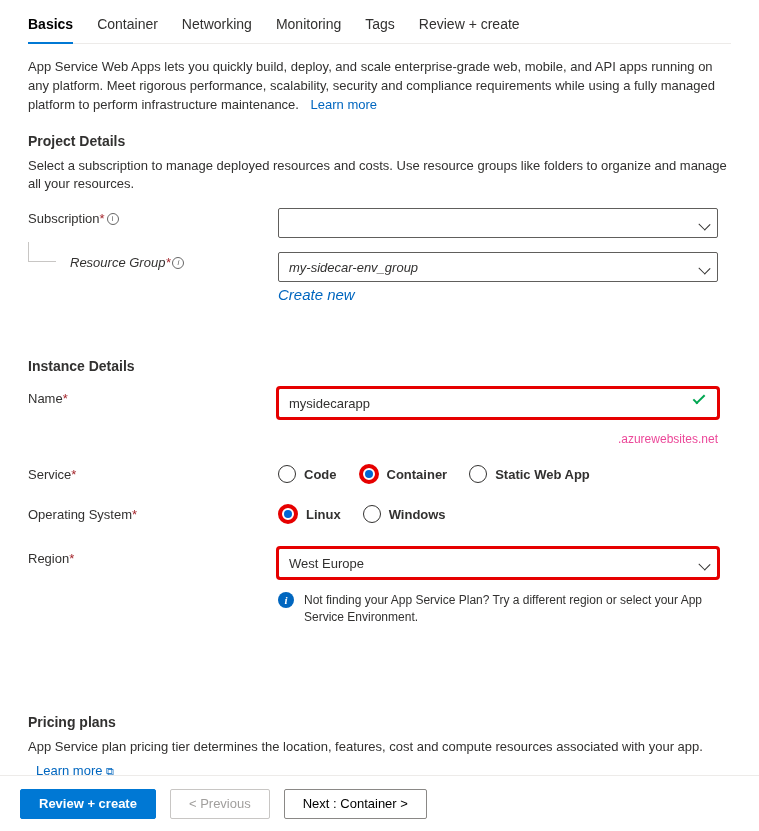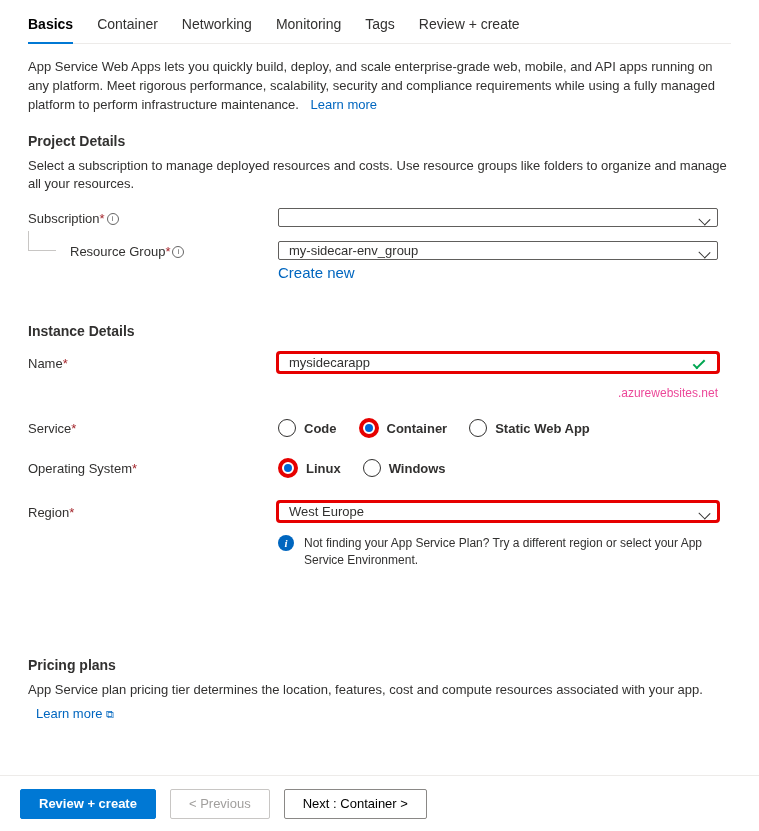--- a/index.html
+++ b/index.html
@@ -42,21 +42,21 @@
     margin-bottom: -1px;
   }
   .descr { margin-bottom: 6px; line-height: 1.45; }
   .link { color: #0066bf; text-decoration: none; cursor: pointer; padding-left: 8px; }
   .section-title { font-weight: 600; font-size: 14px; margin-top: 18px; margin-bottom: 8px; }
   .field-row {
     display: flex;
     align-items: flex-start;
     margin-top: 14px;
   }
-  .field-row.indent { padding-left: 42px; }
+  .field-row.indent { padding-left: 42px; font-style: italic; }
   .indent-mark {
     position: absolute;
     margin-left: -42px;
     margin-top: -10px;
     width: 28px;
     height: 20px;
     border-left: 1px solid #c8c6c4;
     border-bottom: 1px solid #c8c6c4;
   }
   .label-col { width: 250px; min-width: 250px; display: flex; align-items: center; padding-top: 3px; }
@@ -69,21 +69,21 @@
     align-items: center;
     justify-content: center;
     font-size: 8px;
     color: #666;
     line-height: 1;
     margin-left: 2px;
   }
   .input-col { flex: 1; max-width: 440px; }
   .dropdown, .textinput {
     width: 100%;
-    height: 19px;
+    height: 30px;
     border: 1px solid #605e5c;
     border-radius: 2px;
     padding: 0 28px 0 10px;
     font-size: 13px;
     background: #fff;
     position: relative;
     display: flex;
     align-items: center;
     cursor: pointer;
   }
@@ -200,21 +200,21 @@
     </div>
     <div class="input-col">
       <div class="dropdown">
         <span>my-sidecar-env_group</span>
         <span class="chevron chev-down"></span>
       </div>
       <a class="sublink">Create new</a>
     </div>
   </div>
 
-  <div class="section-title" style="margin-top:42px;">Instance Details</div>
+  <div class="section-title" style="margin-top:55px;">Instance Details</div>
 
   <div class="field-row">
     <div class="label-col">
       <span>Name</span>
       <span class="req">*</span>
     </div>
     <div class="input-col">
       <div class="textinput hl-red" style="position:relative;">
         <span>mysidecarapp</span>
         <span class="check-icon"></span>

